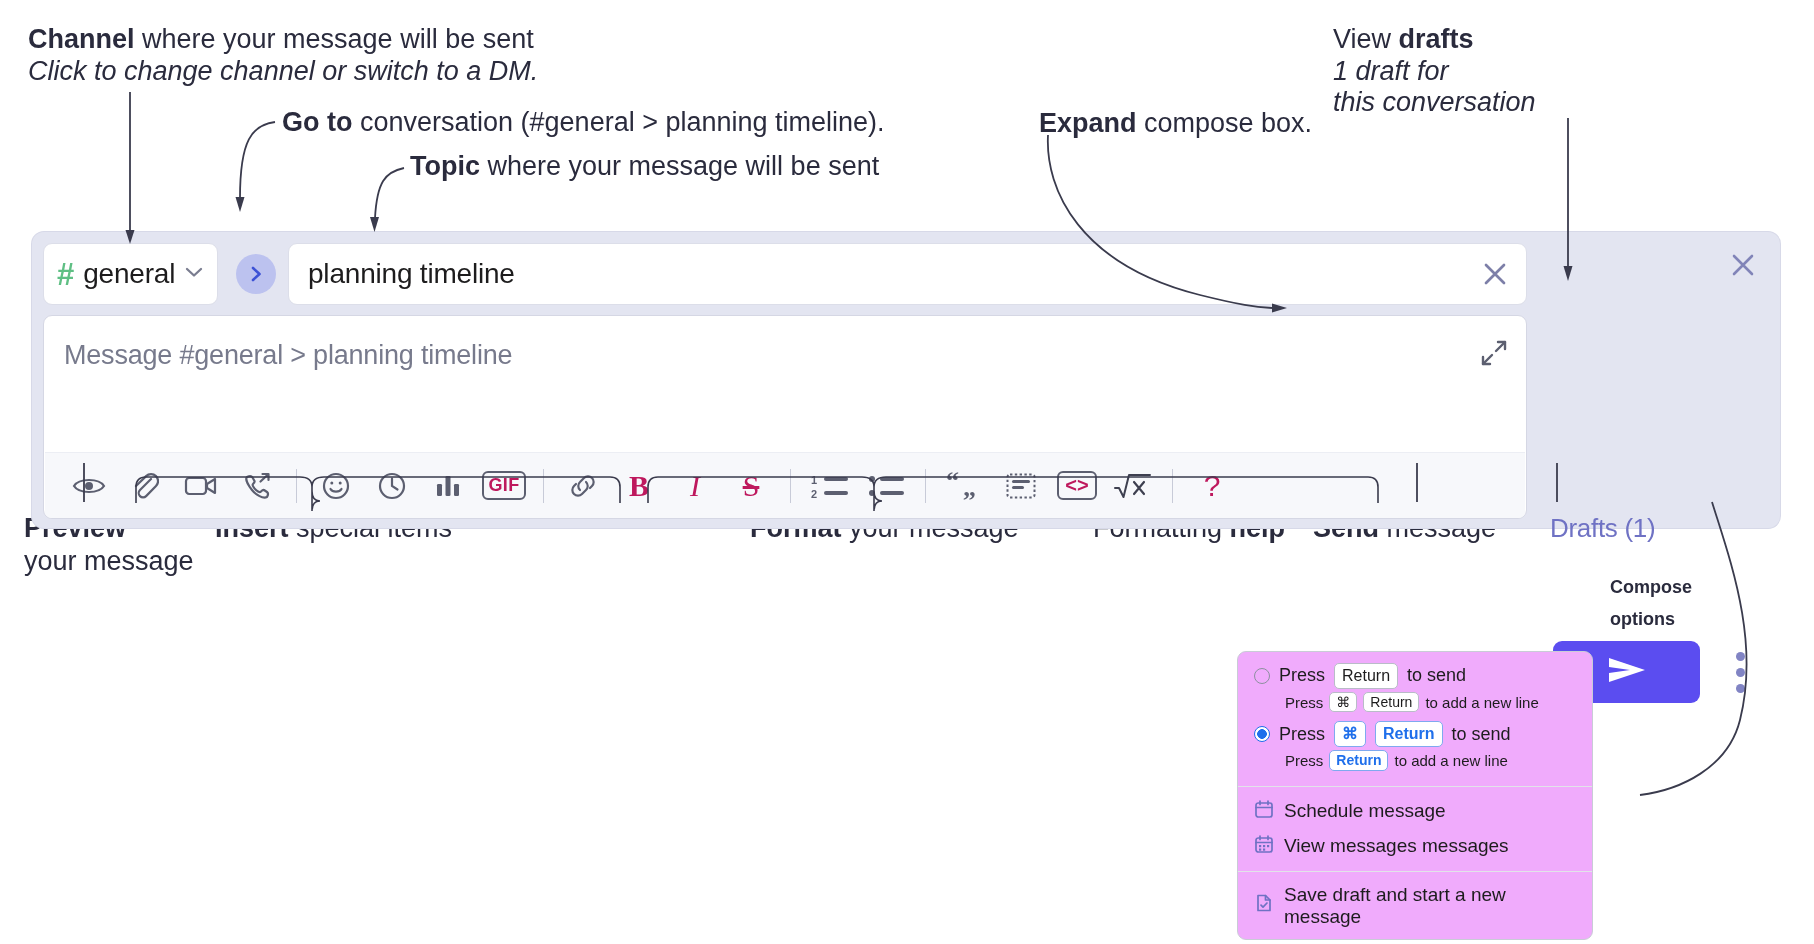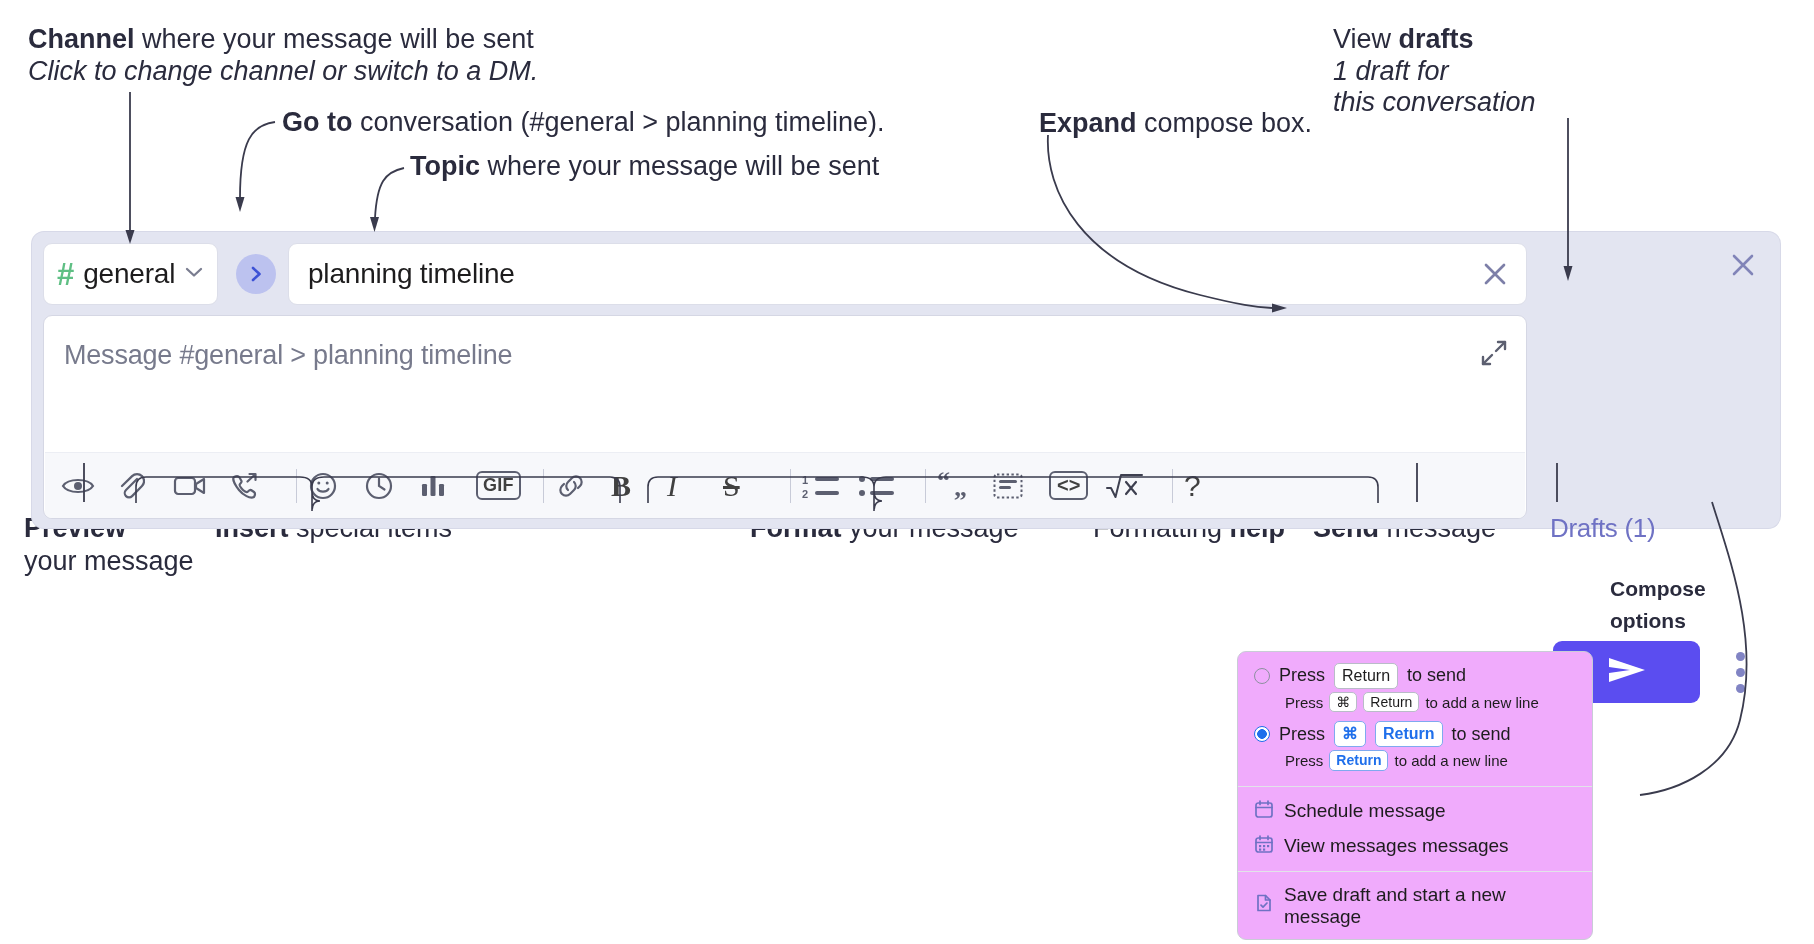--- a/index.html
+++ b/index.html
@@ -5,21 +5,21 @@
   html,body{margin:0;padding:0;background:#ffffff;}
   body{
     width:1814px;height:944px;position:relative;overflow:hidden;
     font-family:"Liberation Sans", sans-serif;
     color:#2b2b3d;
   }
 
   
   .anno{position:absolute;color:#2a2b3d;line-height:1.28;white-space:nowrap;}
   .a-big{font-size:27px;}
-  .a-med{font-size:21px;}
+  .a-med{font-size:18px;}
 
   
   #compose-panel{
     position:absolute;left:32px;top:232px;width:1748px;height:296px;
     background:#e3e5f1;border-radius:12px;
     box-shadow:0 0 0 1px #d7d9e8;
   }
   #compose-inner{
     position:absolute;left:11px;top:11px;width:1484px;height:274px;
   }
@@ -59,22 +59,22 @@
     position:absolute;left:20px;top:24px;font-size:27px;color:#777a8c;letter-spacing:-.2px;
   }
   #expand-button{position:absolute;right:17px;top:22px;cursor:pointer;}
 
   #toolbar{
     position:absolute;left:1px;right:1px;bottom:0;height:66px;
     background:#f7f8fb;border-top:1px solid #eceef4;
     display:flex;align-items:center;padding-left:16px;box-sizing:border-box;
   }
   .tb-btn{
-    width:56px;height:52px;display:flex;align-items:center;justify-content:flex-start;
-    color:#404040;cursor:pointer;flex:0 0 auto;
+    width:56px;height:52px;display:flex;align-items:center;justify-content:center;
+    color:#be185d;cursor:pointer;flex:0 0 auto;
   }
   .tb-sep{width:1px;height:34px;background:#c8cbd8;margin:0 11px;flex:0 0 auto;}
   .tb-txt{font-size:30px;line-height:1;}
   .gifbox{
     border:2.3px solid #5c5f70;border-radius:6px;font-size:18px;font-weight:700;
     padding:2px 5px;letter-spacing:.3px;
   }
   .codebox{
     border:2.3px solid #5c5f70;border-radius:6px;font-size:20px;font-weight:600;
     padding:1px 6px;

